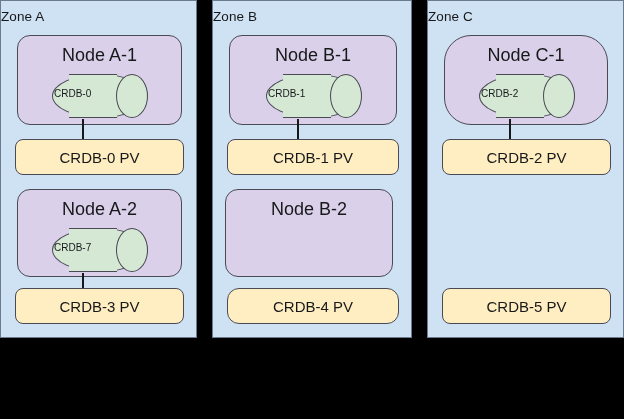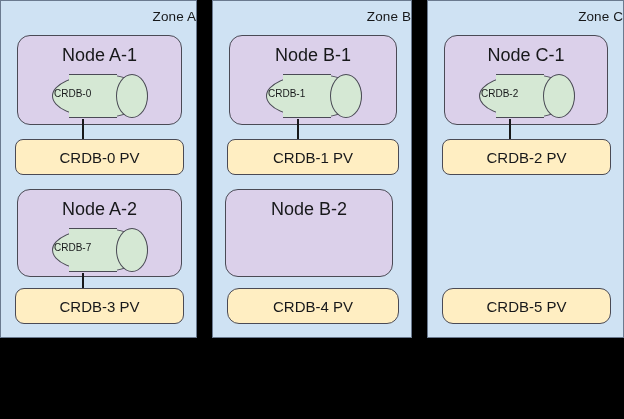--- a/index.html
+++ b/index.html
@@ -32,21 +32,21 @@
   }
   #zone-a { left: 0px;   width: 197px; }
   #zone-b { left: 212px; width: 200px; }
   #zone-c { left: 427px; width: 197px; }
 
   .zone-title {
     position: absolute;
     left: 0;
     top: 8px;
     width: 100%;
-    text-align: right;
+    text-align: left;
     font-size: 13.5px;
     color: #17181a;
     letter-spacing: 0.1px;
   }
 
   
   .node {
     position: absolute;
     background: #dbd0ea;
     border: 1px solid #4a4a55;
@@ -64,21 +64,21 @@
   }
 
   
   .node-r1 { top: 34px;  height: 90px; }
   .node-r2 { top: 188px; height: 88px; }
 
   #node-a1 { left: 16px;  width: 165px; }
   #node-a2 { left: 16px;  width: 165px; text-decoration: underline; }
   #node-b1 { left: 16px;  width: 168px; }
   #node-b2 { left: 12px;  width: 168px; }
-  #node-c1 { left: 16px;  width: 164px; }
+  #node-c1 { left: 16px;  width: 164px; border-radius: 27px; }
 
   
   .cyl {
     position: absolute;
     width: 96px;
     height: 44px;
     top: 38px;
   }
   .cyl .body {
     position: absolute;
@@ -152,25 +152,25 @@
     position: absolute;
     left: 0;
     top: 9px;
     width: 100%;
     text-align: center;
     font-size: 15px;
     color: #17181a;
   }
 
   #pv-0 { left: 14px;  width: 169px; }
-  #pv-3 { left: 14px;  width: 169px; border-radius: 9px; }
+  #pv-3 { left: 14px;  width: 169px; }
   #pv-1 { left: 14px;  width: 172px; }
   #pv-4 { left: 14px;  width: 172px; border-radius: 12px; }
   #pv-2 { left: 14px;  width: 169px; }
-  #pv-5 { left: 14px;  width: 169px; border-radius: 11px; }
+  #pv-5 { left: 14px;  width: 169px; }
 </style>
 </head>
 <body>
 
 <div class="canvas">
 
   <div class="zone" id="zone-a">
     <div class="zone-title">Zone A</div>
 
     <div class="node node-r1" id="node-a1">

